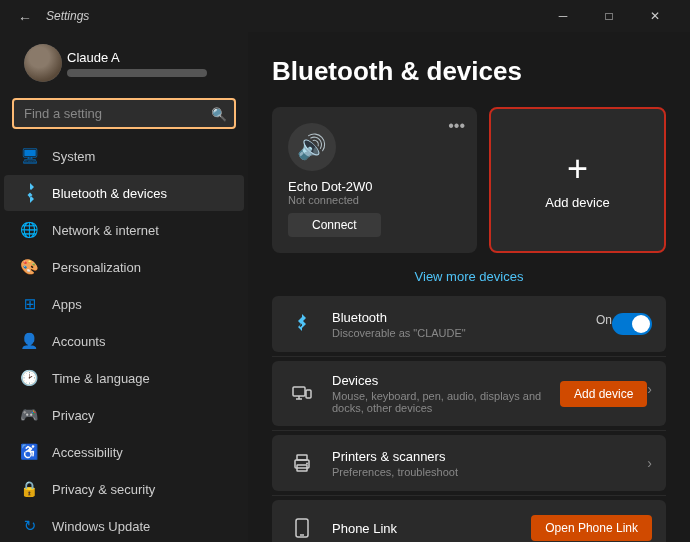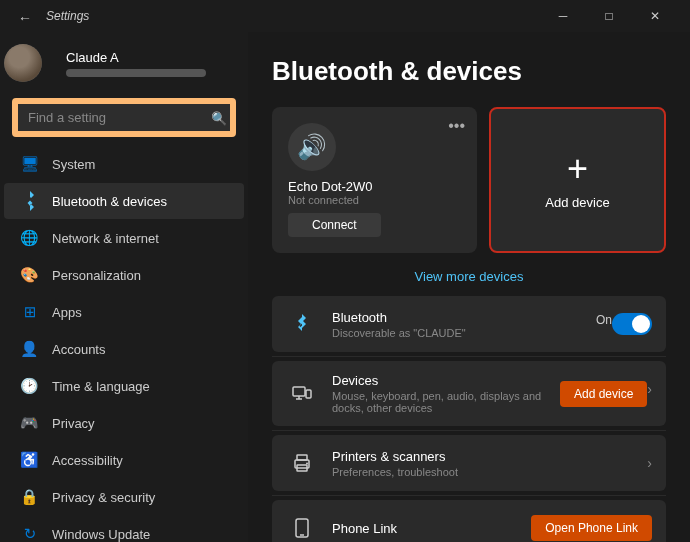--- a/index.html
+++ b/index.html
@@ -71,22 +71,22 @@
       background: #1c1c1c;
       display: flex;
       flex-direction: column;
       flex-shrink: 0;
       overflow-y: auto;
       padding-bottom: 8px;
     }
     .sidebar-user {
       display: flex;
       align-items: center;
-      padding: 12px 4px;
-      gap: 24px;
+      padding: 12px 24px;
+      gap: 5px;
     }
     .avatar {
       width: 38px;
       height: 38px;
       border-radius: 50%;
       background: #555;
       display: flex;
       align-items: center;
       justify-content: center;
       font-size: 16px;
@@ -114,21 +114,21 @@
       border-radius: 4px;
       margin-top: 4px;
     }
     .search-box {
       margin: 4px 12px 8px 12px;
       position: relative;
     }
     .search-input {
       width: 100%;
       background: #2d2d2d;
-      border: 6px solid #fdba74;
+      border: 2px solid #fdba74;
       border-radius: 4px;
       color: #a3a3a3;
       padding: 6px 32px 6px 10px;
       font-size: 13px;
       outline: none;
     }
     .search-input::placeholder { color: #888; }
     .search-icon-wrap {
       position: absolute;
       right: 8px;

